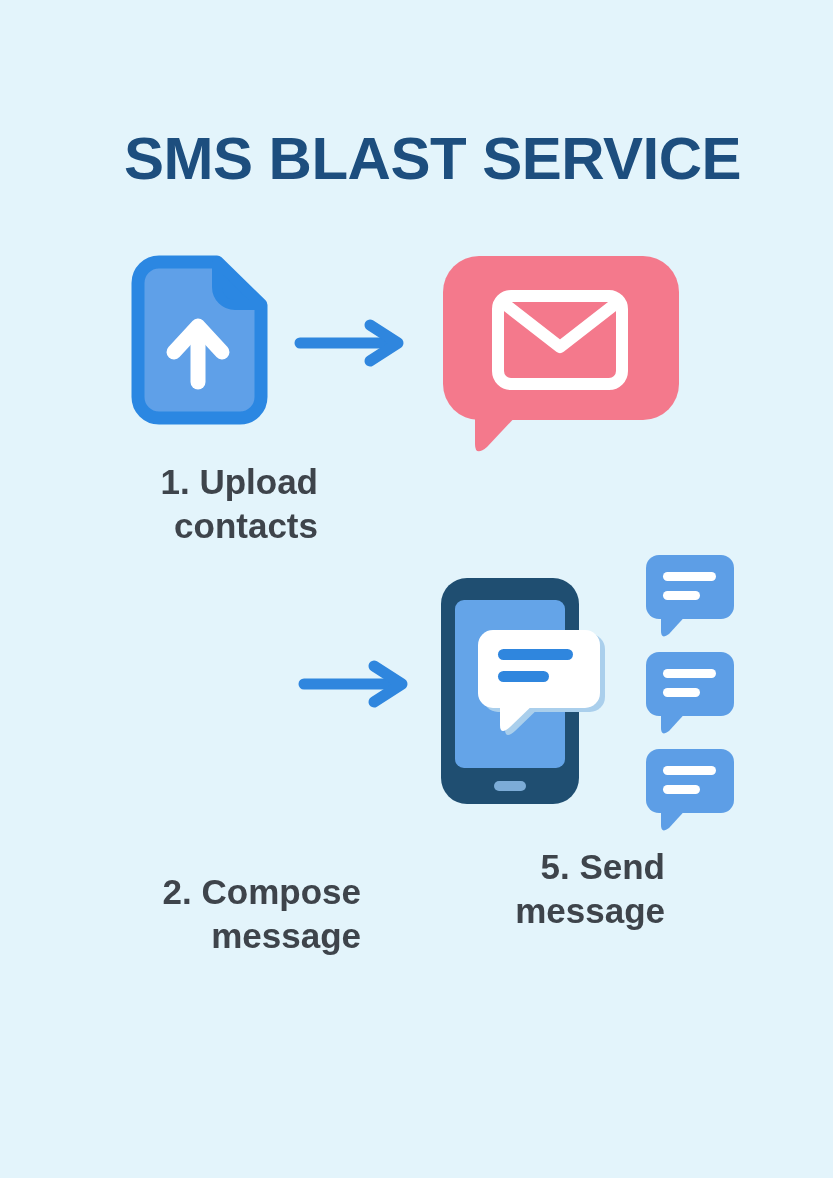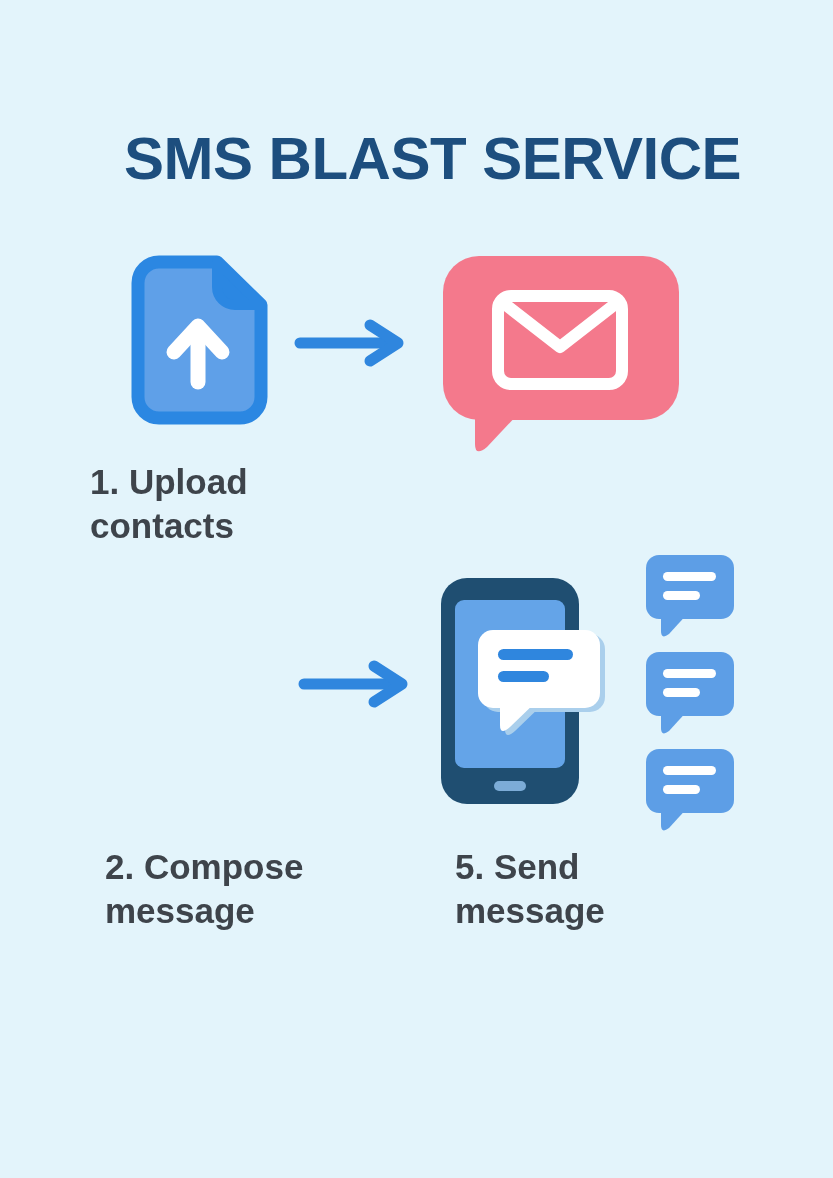--- a/index.html
+++ b/index.html
@@ -37,24 +37,24 @@
   .pink-bubble{left:443px;top:256px;}
   .arrow-2{left:296px;top:658px;}
   .phone-icon{left:441px;top:578px;}
   .white-bubble{left:478px;top:630px;filter:drop-shadow(5px 4px 0 var(--bubble-shadow));}
   .mini-1{left:646px;top:555px;}
   .mini-2{left:646px;top:652px;}
   .mini-3{left:646px;top:749px;}
   .step-label{
     position:absolute;
     font-size:35px;font-weight:bold;line-height:44px;
-    color:var(--label);text-align:left;white-space:pre-line;
+    color:var(--label);text-align:right;white-space:pre-line;
   }
   .label-1{left:90px;top:460px;width:228px;}
-  .label-2{left:105px;top:845px;width:256px;}
+  .label-2{left:105px;top:870px;width:256px;}
   .label-3{left:455px;top:845px;width:210px;}
 </style>
 </head>
 <body>
 
 <div class="poster">
 
   <h1 class="page-title">SMS BLAST SERVICE</h1>
 
   <div class="icon doc-icon">

